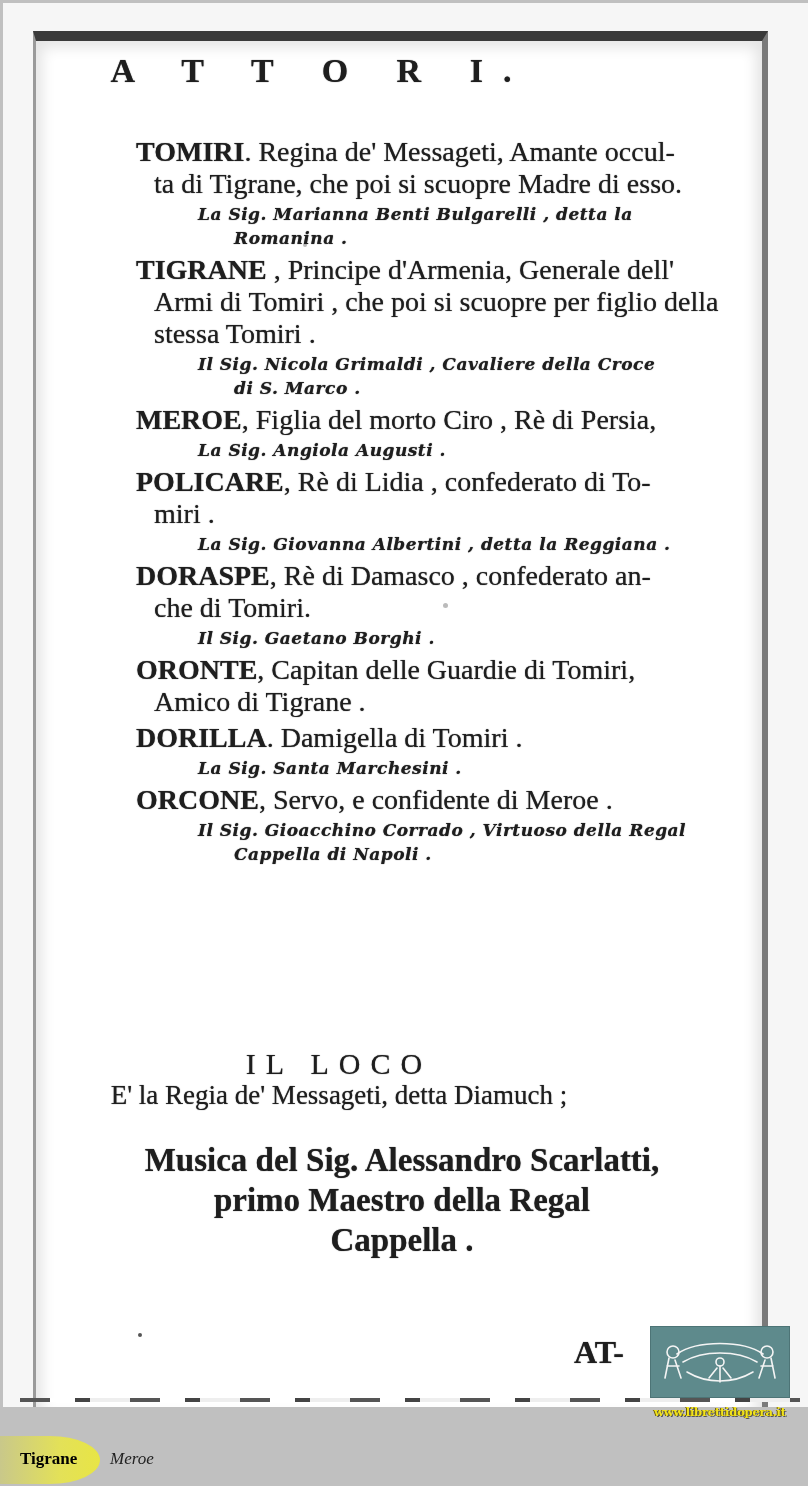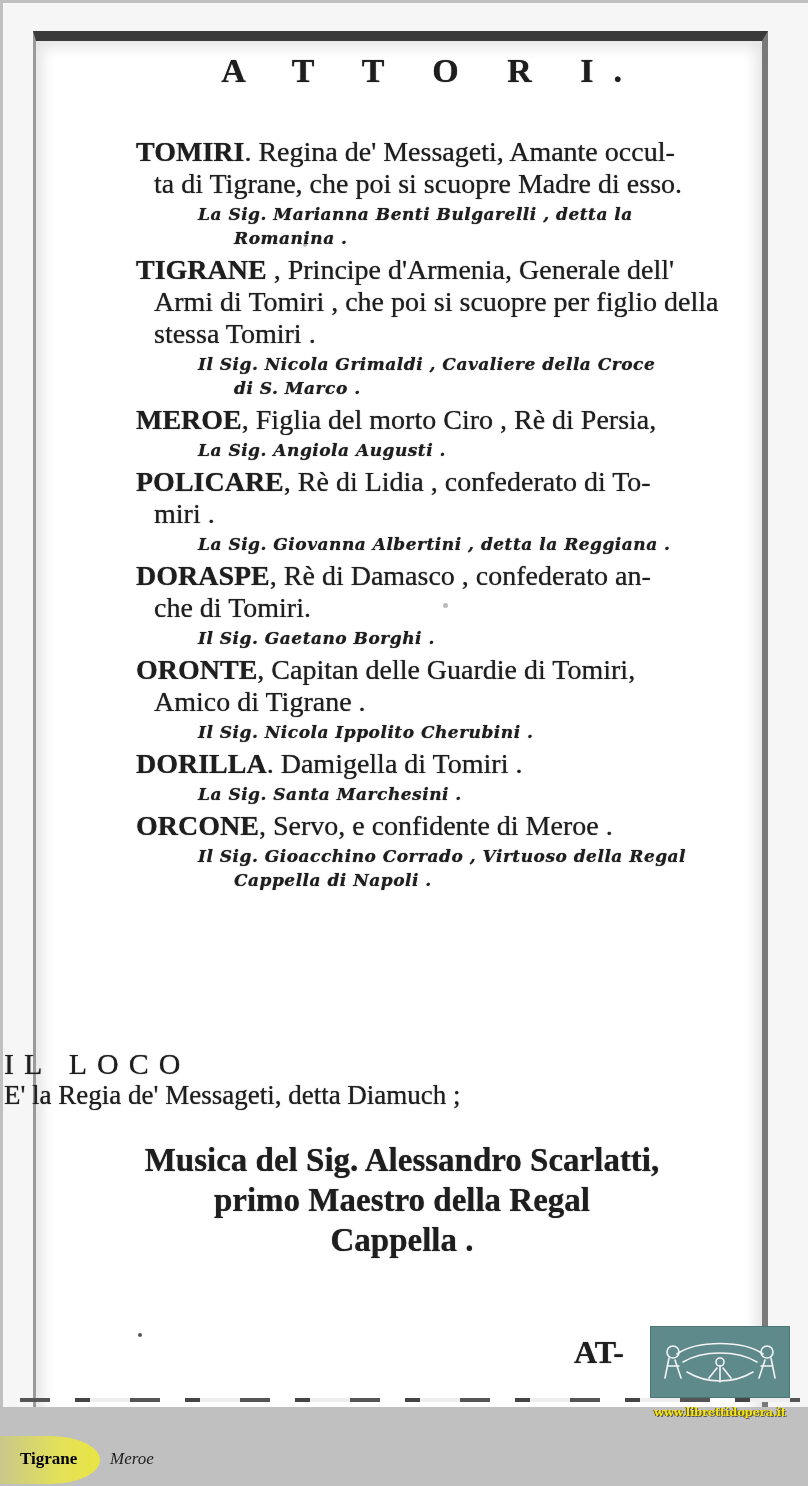--- a/index.html
+++ b/index.html
@@ -5,32 +5,32 @@
   html, body { margin:0; padding:0; }
   body { width:808px; height:1486px; background:#c0c0c0; position:relative; overflow:hidden;
          font-family:"DejaVu Serif", serif; }
   .scan { position:absolute; left:3px; top:3px; width:805px; height:1404px; background:#f6f6f6; overflow:hidden; }
   .page { position:absolute; left:30px; top:28px; width:726px; height:1380px; background:#ffffff;
           border-right:6px solid #7a7a7a; border-top:10px solid #3a3a3a; border-left:3px solid #9a9a9a;
           box-shadow: 0 0 14px 6px #e4e4e4 inset; }
   .page-bottom-edge { position:absolute; left:20px; top:1398px; width:780px; height:4px;
           background:repeating-linear-gradient(90deg,#555 0 30px,#fff 30px 55px,#444 55px 70px,#eee 70px 110px); }
   .ink { color:#1e1e1e; text-shadow: 0 0 1px #444; }
-  .title { position:absolute; left:0; width:642px; top:52px; text-align:right; font-size:34px; font-weight:bold;
+  .title { position:absolute; left:0; width:642px; top:52px; text-align:center; font-size:34px; font-weight:bold;
            letter-spacing:20px; font-family:"Liberation Serif", serif; }
   .cast { position:absolute; left:132px; top:132px; width:620px; }
   .entry { margin:4px; }
   .role { font-family:"Liberation Serif", serif; font-size:28px; line-height:32px; margin:0; }
   .role .name { font-weight:bold; }
   .role .desc { font-weight:normal; }
   .role .cont { display:block; padding-left:18px; }
   .singer { font-family:"DejaVu Serif", serif; font-style:italic; font-weight:bold; font-size:17px; line-height:24px;
             padding-left:62px; margin:2px 0; letter-spacing:0.5px; }
   .singer .cont { display:block; padding-left:36px; }
-  .loco-block { position:absolute; left:4px; width:652px; top:1048px; }
+  .loco-block { position:absolute; left:13px; width:652px; top:1048px; text-align:center; }
   .loco-title { font-family:"Liberation Serif", serif; font-size:30px; letter-spacing:10px; line-height:32px; }
   .loco-text { font-family:"Liberation Serif", serif; font-size:27px; line-height:30px; }
   .music { position:absolute; left:0; width:804px; top:1140px; text-align:center; font-family:"Liberation Serif", serif;
            font-size:33px; font-weight:bold; line-height:40px; }
   .catchword { position:absolute; left:574px; top:1334px; font-family:"Liberation Serif", serif; font-size:32px; font-weight:bold; }
   .logo { position:absolute; left:650px; top:1326px; width:138px; height:70px; background:#5e8a8c;
           border:1px solid #4d7476; display:flex; align-items:center; justify-content:center; }
   .logo svg { width:126px; height:60px; }
   .logo-url { position:absolute; left:654px; top:1405px; font-family:"DejaVu Serif", serif; font-weight:bold;
               font-size:11.5px; color:#f2e31a; text-shadow:1px 1px 0 #555, -1px 0 0 #6b5b00; letter-spacing:-0.2px; }
@@ -74,21 +74,20 @@
   <div class="entry">
     <p class="role ink"><span class="name">POLICARE</span><span class="desc">, Rè di Lidia , confederato di To-</span><span class="cont">miri .</span></p>
     <p class="singer ink"><span>La Sig. Giovanna Albertini , detta la Reggiana .</span></p>
   </div>
   <div class="entry">
     <p class="role ink"><span class="name">DORASPE</span><span class="desc">, Rè di Damasco , confederato an-</span><span class="cont">che di Tomiri.</span></p>
     <p class="singer ink"><span>Il Sig. Gaetano Borghi .</span></p>
   </div>
   <div class="entry">
     <p class="role ink"><span class="name">ORONTE</span><span class="desc">, Capitan delle Guardie di Tomiri,</span><span class="cont">Amico di Tigrane .</span></p>
-    <p class="singer ink"><span>Il Sig. Nicola Ippolito Cherubini .</span></p>
   </div>
   <div class="entry">
     <p class="role ink"><span class="name">DORILLA</span><span class="desc">. Damigella di Tomiri .</span></p>
     <p class="singer ink"><span>La Sig. Santa Marchesini .</span></p>
   </div>
   <div class="entry">
     <p class="role ink"><span class="name">ORCONE</span><span class="desc">, Servo, e confidente di Meroe .</span></p>
     <p class="singer ink"><span>Il Sig. Gioacchino Corrado , Virtuoso della Regal</span><span class="cont">Cappella di Napoli .</span></p>
   </div>
 </div>

